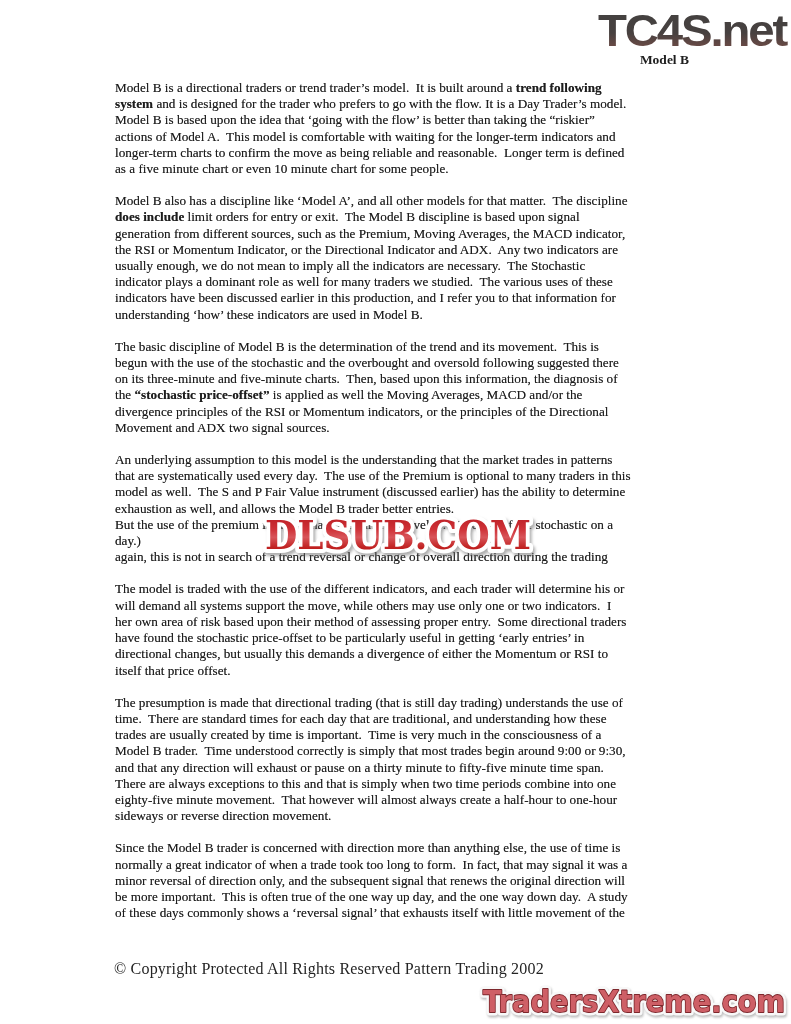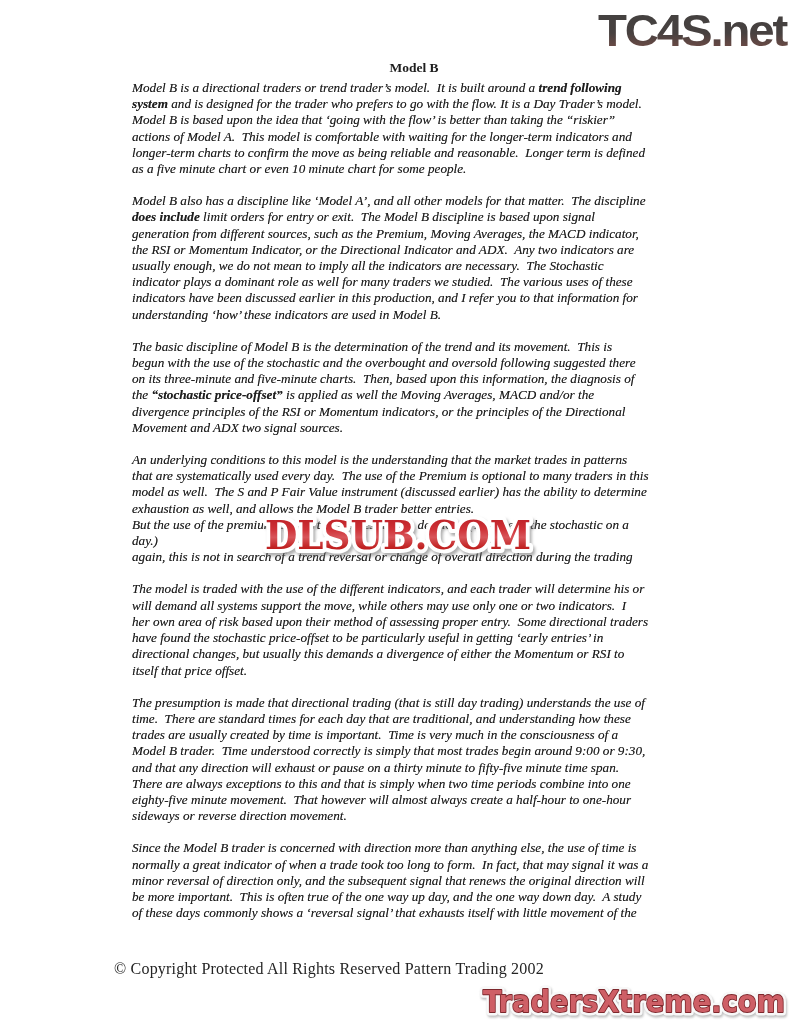--- a/index.html
+++ b/index.html
@@ -7,32 +7,32 @@
     width:791px;height:1024px;background:#ffffff;overflow:hidden;
     font-family:"Liberation Serif", serif;
   }
   .page{position:relative;width:791px;height:1024px;background:#ffffff;}
 
   
   .tc4s-logo{position:absolute;top:6px;right:1px;width:195px;height:48px;}
 
   
   .doc-title{
-    position:absolute;left:115px;top:44px;width:566px;margin:16px;
-    text-align:center;font-size:13.5px;font-weight:bold;color:#1e1e1e;
+    position:absolute;left:115px;top:44px;width:566px;margin:8px;
+    text-align:right;font-size:13.5px;font-weight:bold;color:#1e1e1e;
     font-family:"Liberation Serif", serif;
   }
 
   
   .doc-body{
     position:absolute;left:115px;top:80px;width:580px;
     font-size:13.2px;line-height:16.2px;color:#1d1d1d;
     text-shadow:0 0 .4px rgba(20,20,20,.55);
   }
-  .para{margin:0 0 16px 17px;font-style:italic;}
+  .para{margin:0 0 16px 0;}
   .line{white-space:pre;}
   .b{font-weight:bold;}
 
   
   .watermark{position:absolute;left:248px;top:511px;width:300px;height:52px;pointer-events:none;}
   .watermark svg{filter:drop-shadow(2px 3px 1.5px rgba(110,110,110,.55));}
 
   
   .footer{
     position:absolute;left:114px;top:960px;
@@ -85,21 +85,21 @@
       </div>
       <div class="para">
         <div class="line"><span>The basic discipline of Model B is the determination of the trend and its movement.  This is</span></div>
         <div class="line"><span>begun with the use of the stochastic and the overbought and oversold following suggested there</span></div>
         <div class="line"><span>on its three-minute and five-minute charts.  Then, based upon this information, the diagnosis of</span></div>
         <div class="line"><span>the </span><span class="b">“stochastic price-offset”</span><span> is applied as well the Moving Averages, MACD and/or the</span></div>
         <div class="line"><span>divergence principles of the RSI or Momentum indicators, or the principles of the Directional</span></div>
         <div class="line"><span>Movement and ADX two signal sources.</span></div>
       </div>
       <div class="para">
-        <div class="line"><span>An underlying conditions to this model is the understanding that the market trades in patterns</span></div>
+        <div class="line"><span>An underlying assumption to this model is the understanding that the market trades in patterns</span></div>
         <div class="line"><span>that are systematically used every day.  The use of the Premium is optional to many traders in this</span></div>
         <div class="line"><span>model as well.  The S and P Fair Value instrument (discussed earlier) has the ability to determine</span></div>
         <div class="line"><span>exhaustion as well, and allows the Model B trader better entries.</span></div>
         <div class="line"><span>But the use of the premium is an art that takes time to develop.  (The use of the stochastic on a</span></div>
         <div class="line"><span>day.)</span></div>
         <div class="line"><span>again, this is not in search of a trend reversal or change of overall direction during the trading</span></div>
       </div>
       <div class="para">
         <div class="line"><span>The model is traded with the use of the different indicators, and each trader will determine his or</span></div>
         <div class="line"><span>will demand all systems support the move, while others may use only one or two indicators.  I</span></div>

